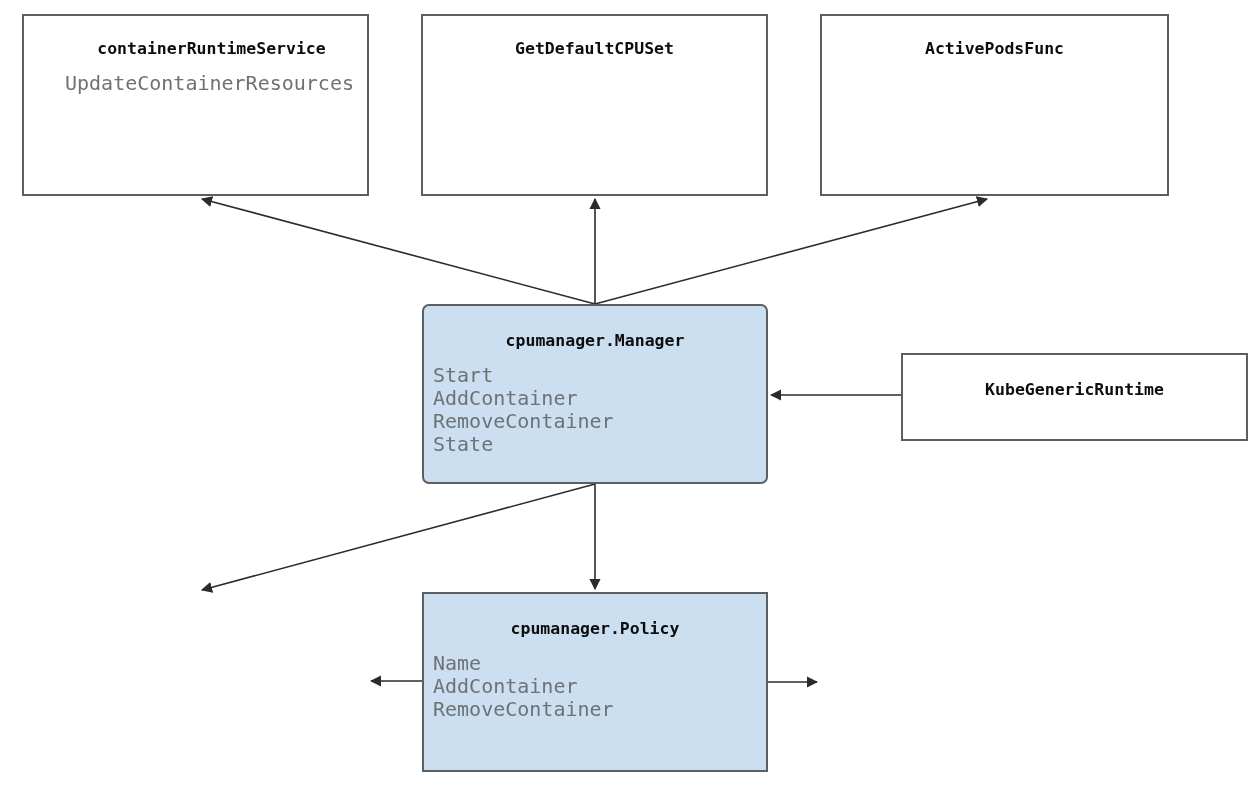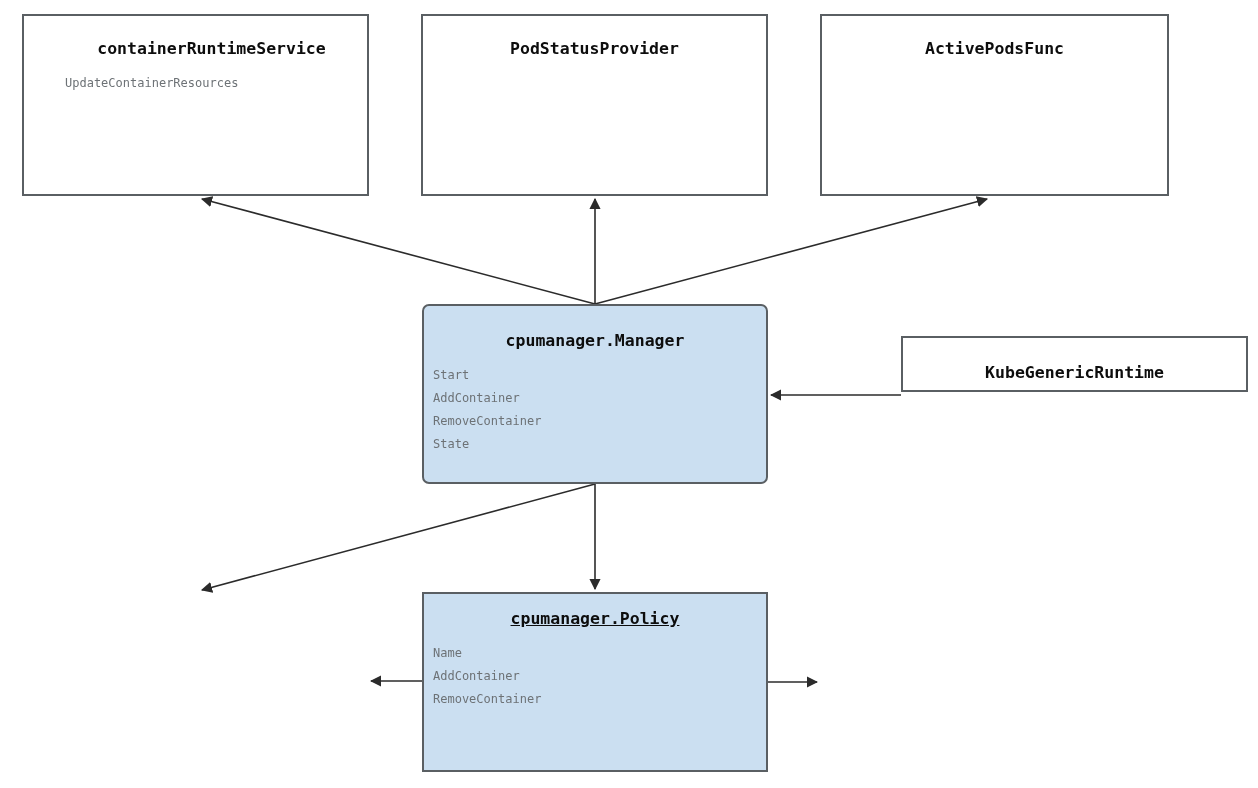--- a/index.html
+++ b/index.html
@@ -39,43 +39,43 @@
     font-size: 16.5px;
     color: #0d0d0d;
     letter-spacing: 0px;
     white-space: nowrap;
   }
   .node-methods {
     margin-top: 14px;
     padding-left: 9px;
   }
   .node-method {
-    font-size: 12px;
+    font-size: 20px;
     line-height: 23px;
     color: #6d7276;
     white-space: nowrap;
   }
 
   
   #node-container-runtime-service { left: 22px;  top: 14px;  width: 347px; height: 182px; padding-left: 32px; }
   #node-pod-status-provider       { left: 421px; top: 14px;  width: 347px; height: 182px; }
   #node-active-pods-func          { left: 820px; top: 14px;  width: 349px; height: 182px; }
   #node-cpumanager-manager        { left: 422px; top: 304px; width: 346px; height: 180px; border-radius: 7px; }
-  #node-kube-generic-runtime      { left: 901px; top: 336px; width: 347px; height: 56px;  }
+  #node-kube-generic-runtime      { left: 901px; top: 353px; width: 347px; height: 88px;  }
   #node-state-state               { left: 22px;  top: 594px; width: 346px; height: 178px; }
   #node-cpumanager-policy         { left: 422px; top: 592px; width: 346px; height: 180px; }
   #node-topology-topology         { left: 820px; top: 645px; width: 347px; height: 75px;  }
 
   #node-container-runtime-service .node-title,
   #node-pod-status-provider .node-title,
   #node-active-pods-func .node-title { margin-top: 23px; }
 
   #node-cpumanager-manager .node-title { margin-top: 25px; }
   #node-state-state .node-title        { margin-top: 25px; }
-  #node-cpumanager-policy .node-title  { margin-top: 15px; text-decoration: underline; }
+  #node-cpumanager-policy .node-title  { margin-top: 25px; }
 
   #node-kube-generic-runtime .node-title { margin-top: 25px; }
   #node-topology-topology .node-title    { margin-top: 25px; }
 </style>
 </head>
 <body>
 
 <div id="canvas">
 
   <svg class="edges" viewBox="0 0 1258 788" xmlns="http://www.w3.org/2000/svg">
@@ -103,21 +103,21 @@
   </svg>
 
   <div class="node" id="node-container-runtime-service">
     <div class="node-title">containerRuntimeService</div>
     <div class="node-methods">
       <div class="node-method">UpdateContainerResources</div>
     </div>
   </div>
 
   <div class="node" id="node-pod-status-provider">
-    <div class="node-title">PodStatusProvider</div>
+    <div class="node-title">GetDefaultCPUSet</div>
     <div class="node-methods"></div>
   </div>
 
   <div class="node" id="node-active-pods-func">
     <div class="node-title">ActivePodsFunc</div>
     <div class="node-methods"></div>
   </div>
 
   <div class="node filled" id="node-cpumanager-manager">
     <div class="node-title">cpumanager.Manager</div>

